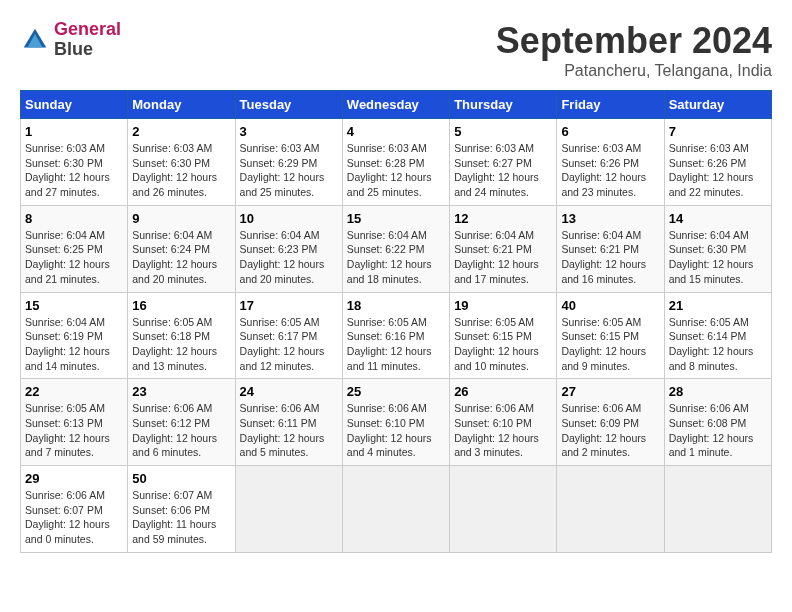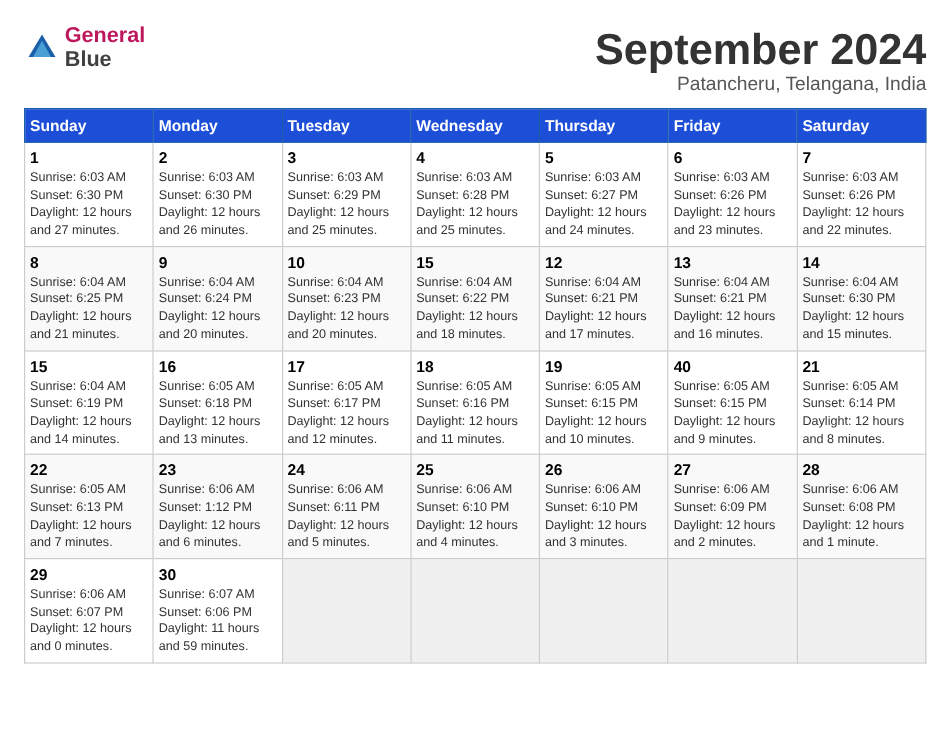--- a/index.html
+++ b/index.html
@@ -320,21 +320,21 @@
           <span>Sunrise: 6:05 AM</span><br>
           <span>Sunset: 6:13 PM</span><br>
           <span>Daylight: 12 hours</span><br>
           <span>and 7 minutes.</span>
         </div>
       </td>
         <td>
         <span class="day-num">23</span>
         <div class="day-info">
           <span>Sunrise: 6:06 AM</span><br>
-          <span>Sunset: 1:12 PM</span><br>
+          <span>Sunset: 6:12 PM</span><br>
           <span>Daylight: 12 hours</span><br>
           <span>and 6 minutes.</span>
         </div>
       </td>
         <td>
         <span class="day-num">24</span>
         <div class="day-info">
           <span>Sunrise: 6:06 AM</span><br>
           <span>Sunset: 6:11 PM</span><br>
           <span>Daylight: 12 hours</span><br>
@@ -382,21 +382,21 @@
         <td>
         <span class="day-num">29</span>
         <div class="day-info">
           <span>Sunrise: 6:06 AM</span><br>
           <span>Sunset: 6:07 PM</span><br>
           <span>Daylight: 12 hours</span><br>
           <span>and 0 minutes.</span>
         </div>
       </td>
         <td>
-        <span class="day-num">30</span>
+        <span class="day-num">50</span>
         <div class="day-info">
           <span>Sunrise: 6:07 AM</span><br>
           <span>Sunset: 6:06 PM</span><br>
           <span>Daylight: 11 hours</span><br>
           <span>and 59 minutes.</span>
         </div>
       </td>
         <td class="empty"></td>
         <td class="empty"></td>
         <td class="empty"></td>

